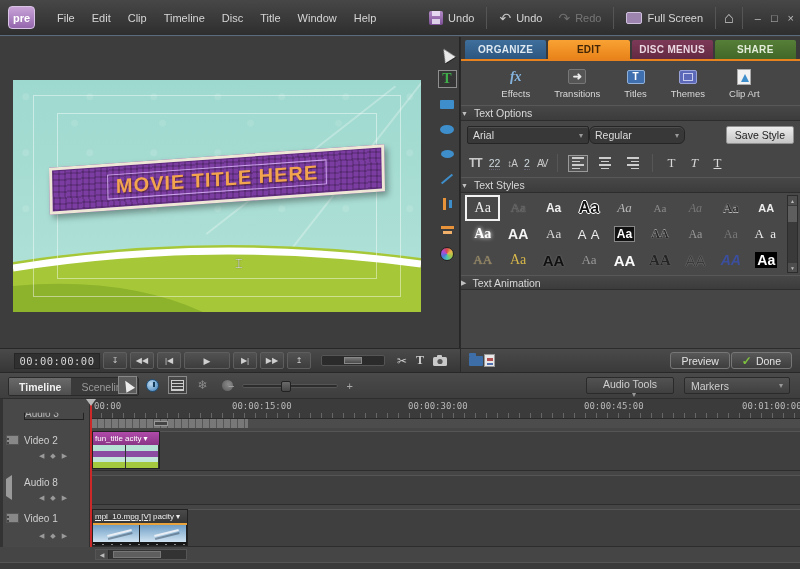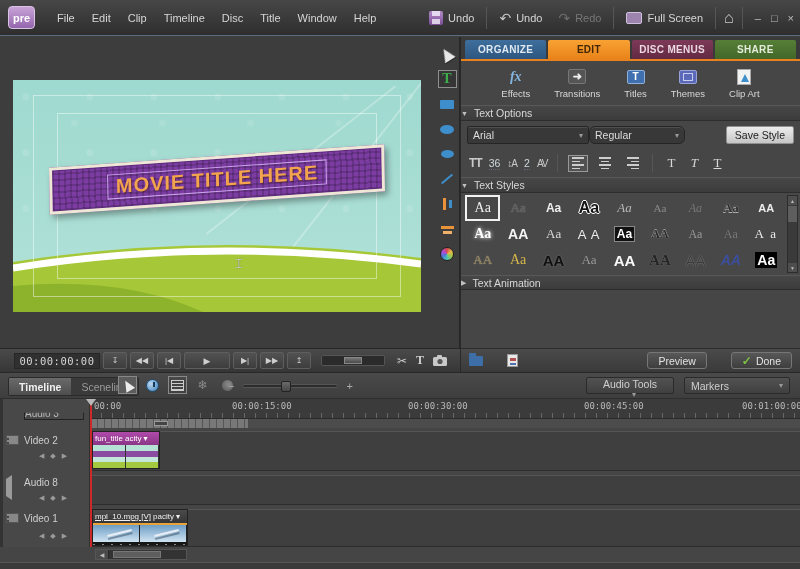--- a/index.html
+++ b/index.html
@@ -172,21 +172,21 @@
   span[data-variant="dark-serif"]{font-weight:bold;font-size:15px;color:#242424;text-shadow:0 0 1px #888;}
   span[data-variant="thin-outline"]{font-size:15px;color:#3a3a3a;text-shadow:0 0 1px #aaa;font-family:"Liberation Sans",sans-serif;}
   span[data-variant="blue-italic"]{font-weight:bold;font-style:italic;font-size:14px;color:#3b4f9e;font-family:"Liberation Sans",sans-serif;}
   span[data-variant="heavy-boxed"]{font-weight:900;font-size:14px;color:#fff;background:#000;padding:0 2px;font-family:"Liberation Sans",sans-serif;}
   .ts-scroll{position:absolute;right:2px;top:2px;bottom:2px;width:11px;background:#3a3a3a;border:1px solid #2c2c2c;}
   .ts-scroll .ar{position:absolute;left:0;width:9px;height:9px;background:#4e4e4e;color:#bbb;font-size:5px;display:flex;align-items:center;justify-content:center;}
   .ts-scroll .up{top:0;} .ts-scroll .dn{bottom:0;}
   .ts-scroll .th{position:absolute;left:0;top:10px;width:9px;height:16px;background:#5e5e5e;}
   .anim-hdr{height:15px;}
   .filler{flex:1;background:#464646;}
-  .pfooter{height:24px;background:linear-gradient(#4a4a4a,#3a3a3a);border-top:1px solid #2c2c2c;display:flex;align-items:center;padding:0 8px;gap:24px;}
+  .pfooter{height:24px;background:linear-gradient(#4a4a4a,#3a3a3a);border-top:1px solid #2c2c2c;display:flex;align-items:center;padding:0 8px;gap:1px;}
   .pf-folder{width:14px;height:10px;background:#3e6ea8;border-radius:1px;position:relative;}
   .pf-folder:before{content:"";position:absolute;left:0;top:-3px;width:7px;height:3px;background:#3e6ea8;border-radius:1px 1px 0 0;}
   .pf-page{width:11px;height:13px;background:#e8e8e8;border:1px solid #999;position:relative;}
   .pf-page:before{content:"";position:absolute;left:2px;top:3px;width:6px;height:3px;background:#b05050;}
   .pf-page:after{content:"";position:absolute;left:2px;top:8px;width:6px;height:2px;background:#5070b0;}
   .pbtn{height:17px;padding:0 10px;background:linear-gradient(#585858,#3e3e3e);border:1px solid #767676;border-radius:3px;
     color:#e2e2e2;font-size:10.5px;display:flex;align-items:center;gap:4px;}
   .pbtn.preview{margin-left:auto;}
   .pbtn .chk{color:#7ec23f;font-weight:bold;font-size:12px;}
 
@@ -442,21 +442,21 @@
           <span class="car">▾</span>
         </div>
       <div class="select sel-style">
           <span>Regular</span>
           <span class="car">▾</span>
         </div>
       <div class="savestyle">Save Style</div>
     </div>
     <div class="ctrlrow">
       <span class="ctrl-ic big">TT</span>
-      <span class="ctrl-num">36</span>
+      <span class="ctrl-num">22</span>
       <span class="ctrl-ic">↕A</span>
       <span class="ctrl-num">2</span>
       <span class="ctrl-ic">AV</span>
       <span class="vsep"></span>
       <span class="alignbtn sel">
           <i class="w1"></i>
           <i class="w2"></i>
           <i class="w1"></i>
           <i class="w2"></i>
         </span>

